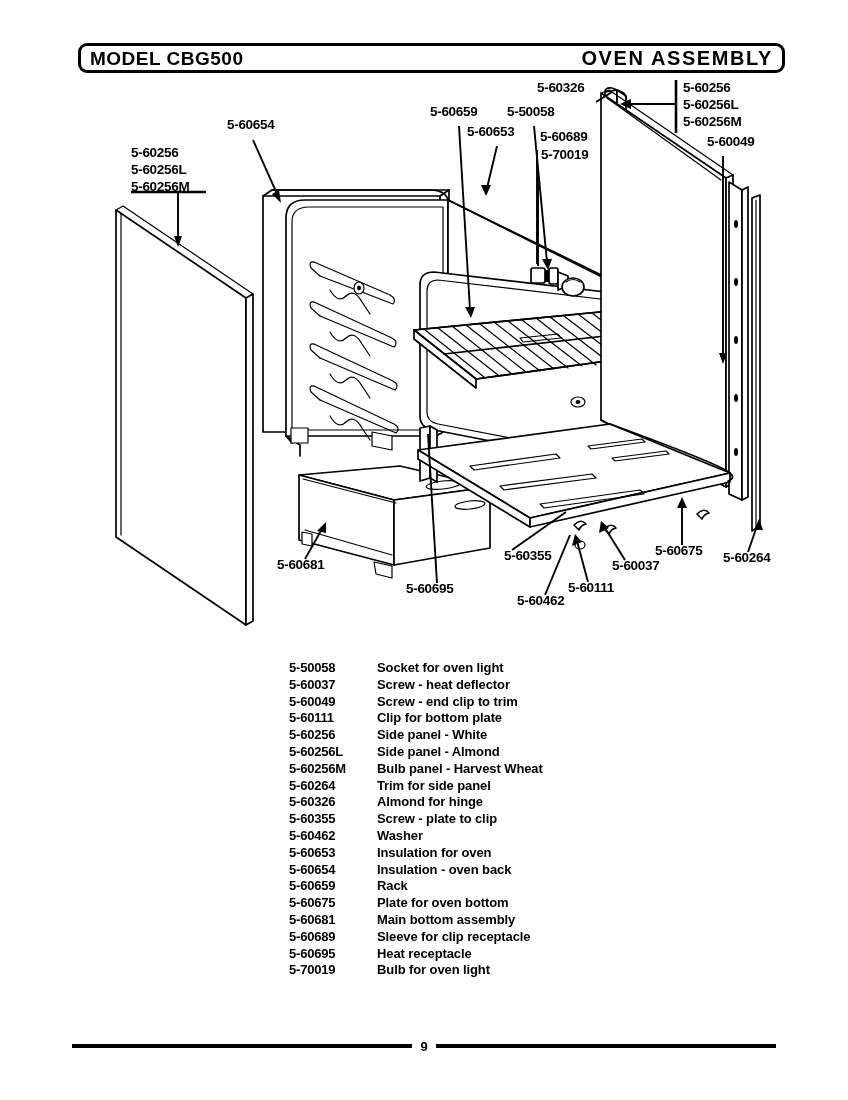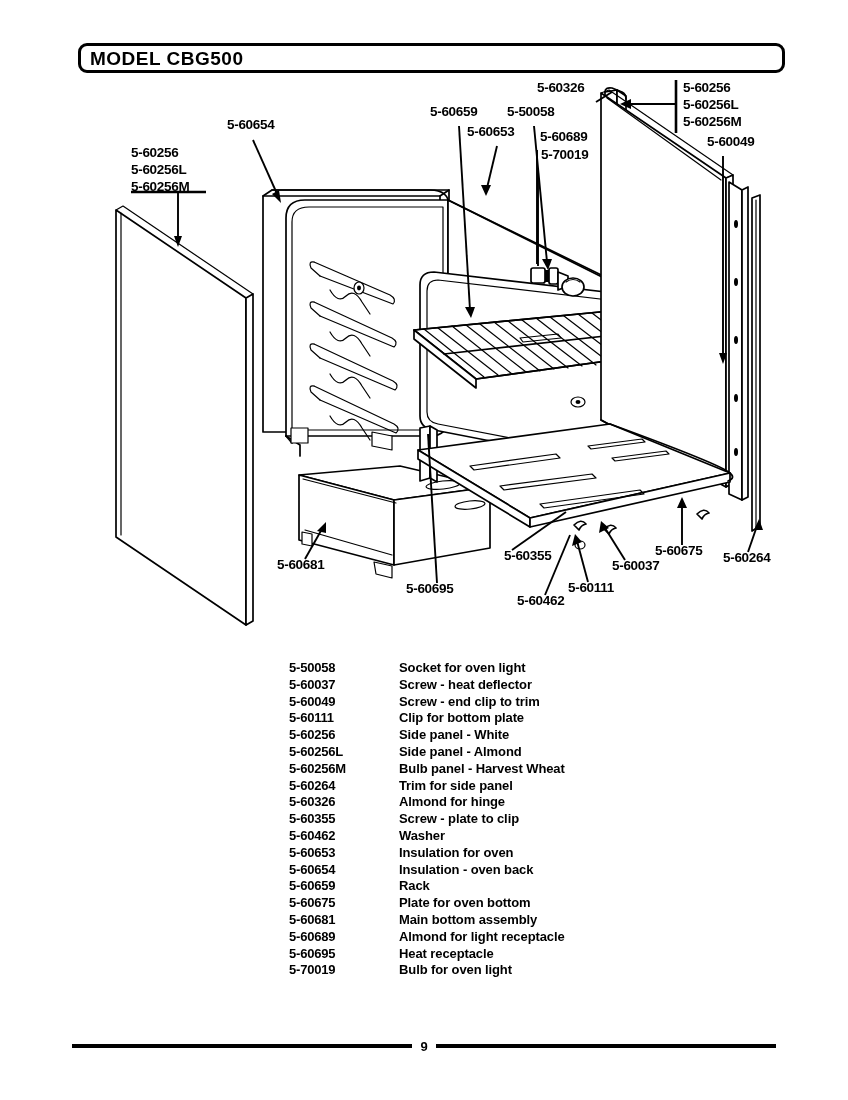--- a/index.html
+++ b/index.html
@@ -86,21 +86,20 @@
     font-family: "Liberation Sans", sans-serif;
     font-weight: bold;
     font-size: 13px;
     letter-spacing: -0.2px;
   }
   .part-desc {
     font-family: "Liberation Sans", sans-serif;
     font-weight: bold;
     font-size: 13px;
     letter-spacing: -0.1px;
-    margin-left: 22px;
   }
 
   
   #footer {
     position: absolute;
     left: 0;
     top: 1035px;
     width: 848px;
     height: 22px;
     display: flex;
@@ -140,20 +139,21 @@
   .fillk { fill: #000000; stroke: none; }
 </style>
 </head>
 <body>
 
 <div id="page">
 
   <div id="title-bar">
     <div class="tb-inner">
       <span class="title-text left">MODEL  CBG500</span>
+      <span class="title-text right">OVEN  ASSEMBLY</span>
     </div>
   </div>
 
   <svg id="diagram" viewBox="0 0 848 1100">
 
     <g>
 
       <polygon class="fillw" points="116,210 246,298 246,625 116,537"></polygon>
 
       <polygon class="fillw" points="246,298 253,294 253,621 246,625"></polygon>
@@ -490,21 +490,21 @@
       <div class="part-row">
         <span class="part-num">5-60675</span>
         <span class="part-desc">Plate for oven bottom</span>
       </div>
       <div class="part-row">
         <span class="part-num">5-60681</span>
         <span class="part-desc">Main bottom assembly</span>
       </div>
       <div class="part-row">
         <span class="part-num">5-60689</span>
-        <span class="part-desc">Almond for light receptacle</span>
+        <span class="part-desc">Sleeve for clip receptacle</span>
       </div>
       <div class="part-row">
         <span class="part-num">5-60695</span>
         <span class="part-desc">Heat receptacle</span>
       </div>
       <div class="part-row">
         <span class="part-num">5-70019</span>
         <span class="part-desc">Bulb for oven light</span>
       </div>
     </div>

